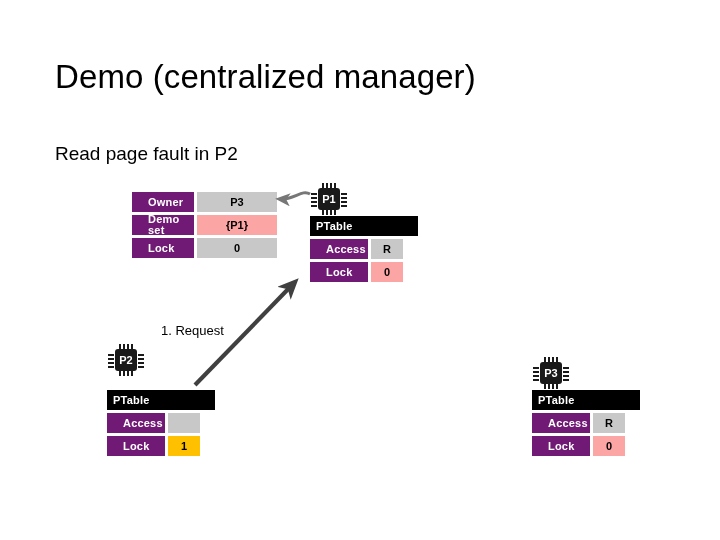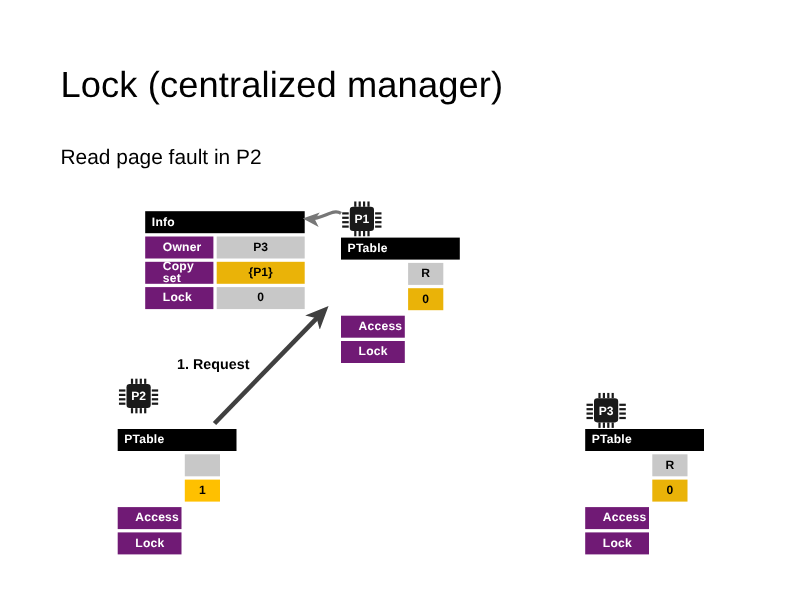--- a/index.html
+++ b/index.html
@@ -23,21 +23,21 @@
     top: 58px;
     font-size: 33px;
     font-weight: 400;
     letter-spacing: 0.1px;
     color: #000000;
     white-space: nowrap;
   }
   #slide-subtitle {
     position: absolute;
     left: 55px;
-    top: 133px;
+    top: 143px;
     font-size: 19px;
     font-weight: 400;
     color: #000000;
     white-space: nowrap;
   }
 
   
   .tbl {
     position: absolute;
   }
@@ -69,32 +69,32 @@
     color: #ffffff;
     padding-left: 6px;
     justify-content: flex-start;
     letter-spacing: 0.2px;
   }
   .cell-value {
     justify-content: center;
     color: #000000;
   }
   .v-gray      { background: #c8c8c8; }
-  .v-lightgray { background: #eab308; }
+  .v-lightgray { background: #fca5a5; }
   .v-amber     { background: #ffc000; }
 
   
   #info-table { left: 132px; top: 192px; }
   #info-table .cell-header { width: 145px; }
   #info-table .cell-label  { width: 62px; }
   #info-table .cell-value  { width: 80px; margin-left: 3px; }
 
   
   .ptable .cell-header { width: 108px; }
-  .ptable .cell-label  { width: 58px; margin-top: 48px; }
+  .ptable .cell-label  { width: 58px; }
   .ptable .cell-value  { width: 32px; margin-left: 3px; }
 
   #p1-table { left: 310px; top: 216px; }
   #p2-table { left: 107px; top: 390px; }
   #p3-table { left: 532px; top: 390px; }
 
   
   .chip {
     position: absolute;
     width: 36px;
@@ -119,42 +119,39 @@
     left: 268px;
     top: 186px;
     width: 48px;
     height: 26px;
   }
   #request-label {
     position: absolute;
     left: 161px;
     top: 323px;
     font-size: 13px;
-    font-weight: 700;
+    font-weight: 400;
     color: #000000;
     white-space: nowrap;
   }
 </style>
 </head>
 <body>
 
-<div id="slide-title">Lock (centralized manager)</div>
+<div id="slide-title">Demo (centralized manager)</div>
 
 <div id="slide-subtitle">Read page fault in P2</div>
 
 <div class="tbl" id="info-table">
-  <div class="tbl-row">
-    <div class="cell cell-header">Info</div>
-  </div>
   <div class="tbl-row">
     <div class="cell cell-label">Owner</div>
     <div class="cell cell-value v-gray">P3</div>
   </div>
   <div class="tbl-row">
-    <div class="cell cell-label">Copy set</div>
+    <div class="cell cell-label">Demo set</div>
     <div class="cell cell-value v-lightgray">{P1}</div>
   </div>
   <div class="tbl-row">
     <div class="cell cell-label">Lock</div>
     <div class="cell cell-value v-gray">0</div>
   </div>
 </div>
 
 <div class="chip" id="p1-chip">
   <svg width="36" height="32" viewBox="0 0 36 32" xmlns="http://www.w3.org/2000/svg">

